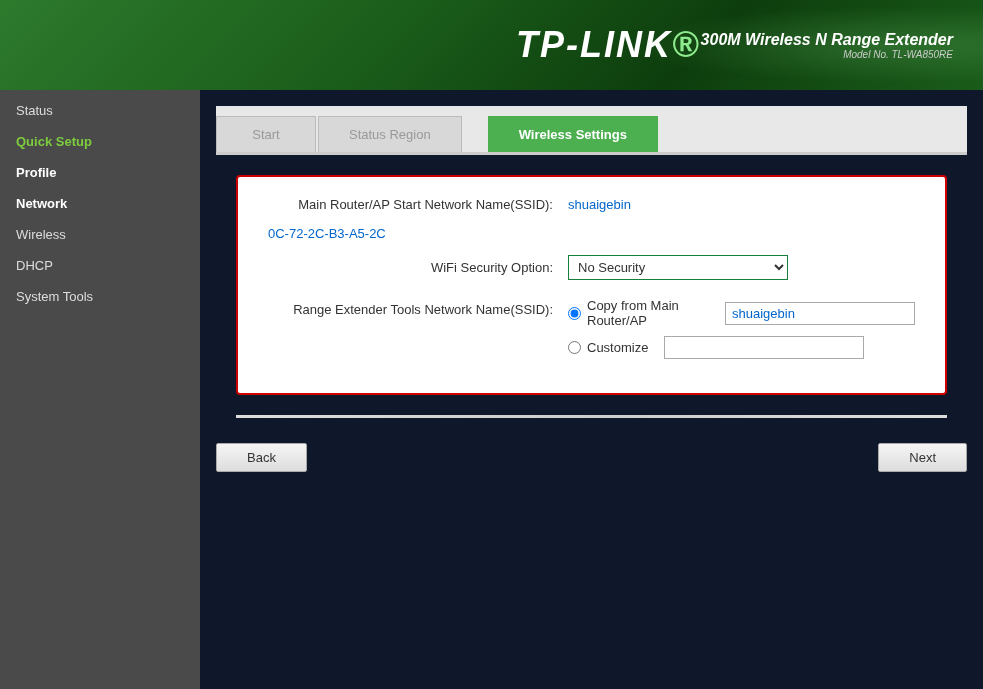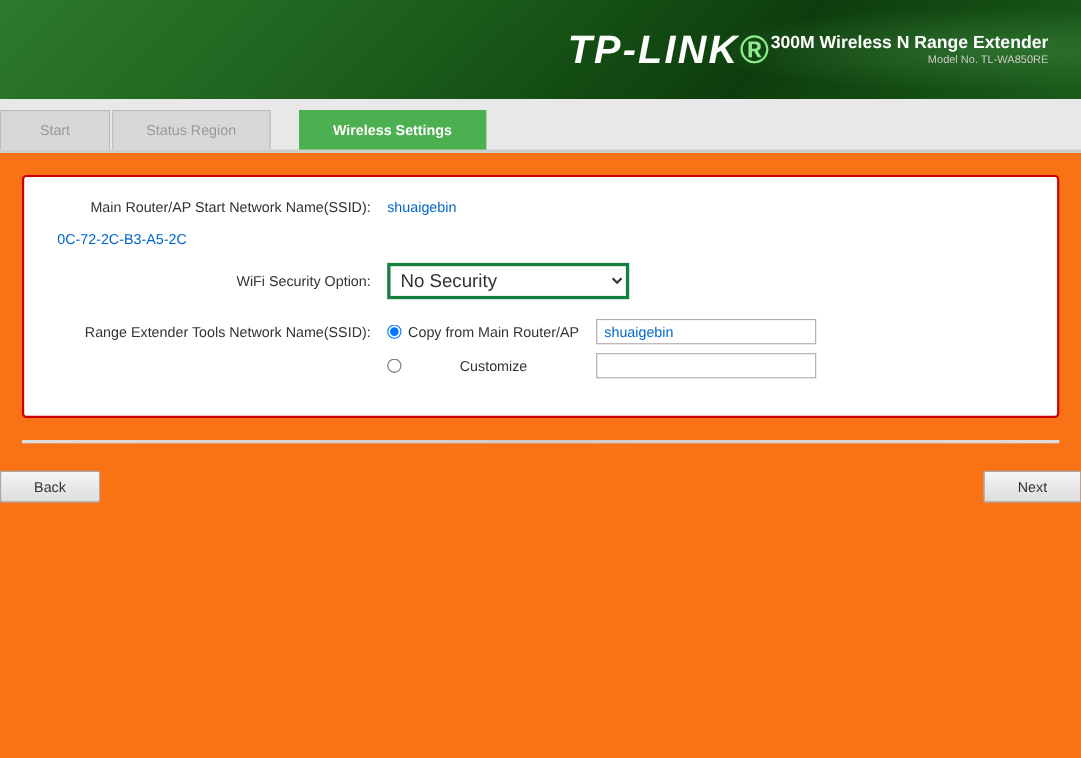--- a/index.html
+++ b/index.html
@@ -28,20 +28,21 @@
       font-weight: 900;
       color: white;
       letter-spacing: 2px;
       font-style: italic;
     }
     .logo .dot { color: #90ee90; }
     .header-right {
       text-align: right;
       color: white;
       z-index: 1;
+      font-style: italic;
     }
     .header-right .model-title {
       font-size: 16px;
       font-weight: bold;
     }
     .header-right .model-num {
       font-size: 10px;
       color: #ccc;
     }
 
@@ -72,22 +73,22 @@
       font-weight: bold;
     }
     .sidebar-item.active-white {
       color: #ffffff;
       font-weight: bold;
     }
 
     
     .content {
       flex: 1;
-      background: #f97316;
-      padding: 0;
+      background: #0f172a;
+      padding: 16px;
       overflow-y: auto;
     }
 
     
     .wizard-tabs {
       display: flex;
       border-bottom: 3px solid #ccc;
       background: #e8e8e8;
       padding-top: 10px;
     }
@@ -134,40 +135,39 @@
       color: #333;
       font-size: 13px;
       flex-shrink: 0;
     }
     .form-value {
       color: #0066cc;
       font-size: 13px;
     }
     .form-select {
       padding: 3px 5px;
-      font-size: 17px;
-      border: 3px solid #15803d;
+      font-size: 13px;
+      border: 1px solid #15803d;
       width: 220px;
       color: #333;
       background: white;
     }
     .form-input {
       padding: 3px 6px;
       font-size: 13px;
       border: 1px solid #aaa;
       width: 200px;
       color: #0066cc;
     }
     .radio-row {
       display: flex;
       align-items: center;
       gap: 6px;
       font-size: 13px;
       color: #333;
-      justify-content: space-between;
     }
     .radio-row input[type=radio] { cursor: pointer; }
 
     
     .btn-row {
       display: flex;
       justify-content: space-between;
       gap: 15px;
       margin-top: 25px;
     }
@@ -196,20 +196,29 @@
     <span>TP-LINK</span><span class="dot">®</span>
   </div>
   <div class="header-right">
     <div class="model-title">300M Wireless N Range Extender</div>
     <div class="model-num">Model No. TL-WA850RE</div>
   </div>
 </div>
 
 <div class="main-layout">
 
+  <nav class="sidebar">
+    <a class="sidebar-item">Status</a>
+    <a class="sidebar-item active-green">Quick Setup</a>
+    <a class="sidebar-item active-white">Profile</a>
+    <a class="sidebar-item active-white">Network</a>
+    <a class="sidebar-item">Wireless</a>
+    <a class="sidebar-item">DHCP</a>
+    <a class="sidebar-item">System Tools</a>
+  </nav>
 
   <div class="content">
 
     <div class="wizard-tabs">
       <div class="wizard-tab faded">Start</div>
       <div class="wizard-tab faded">Status Region</div>
       <div class="wizard-tab active">Wireless Settings</div>
     </div>
 
     <div class="form-container">

